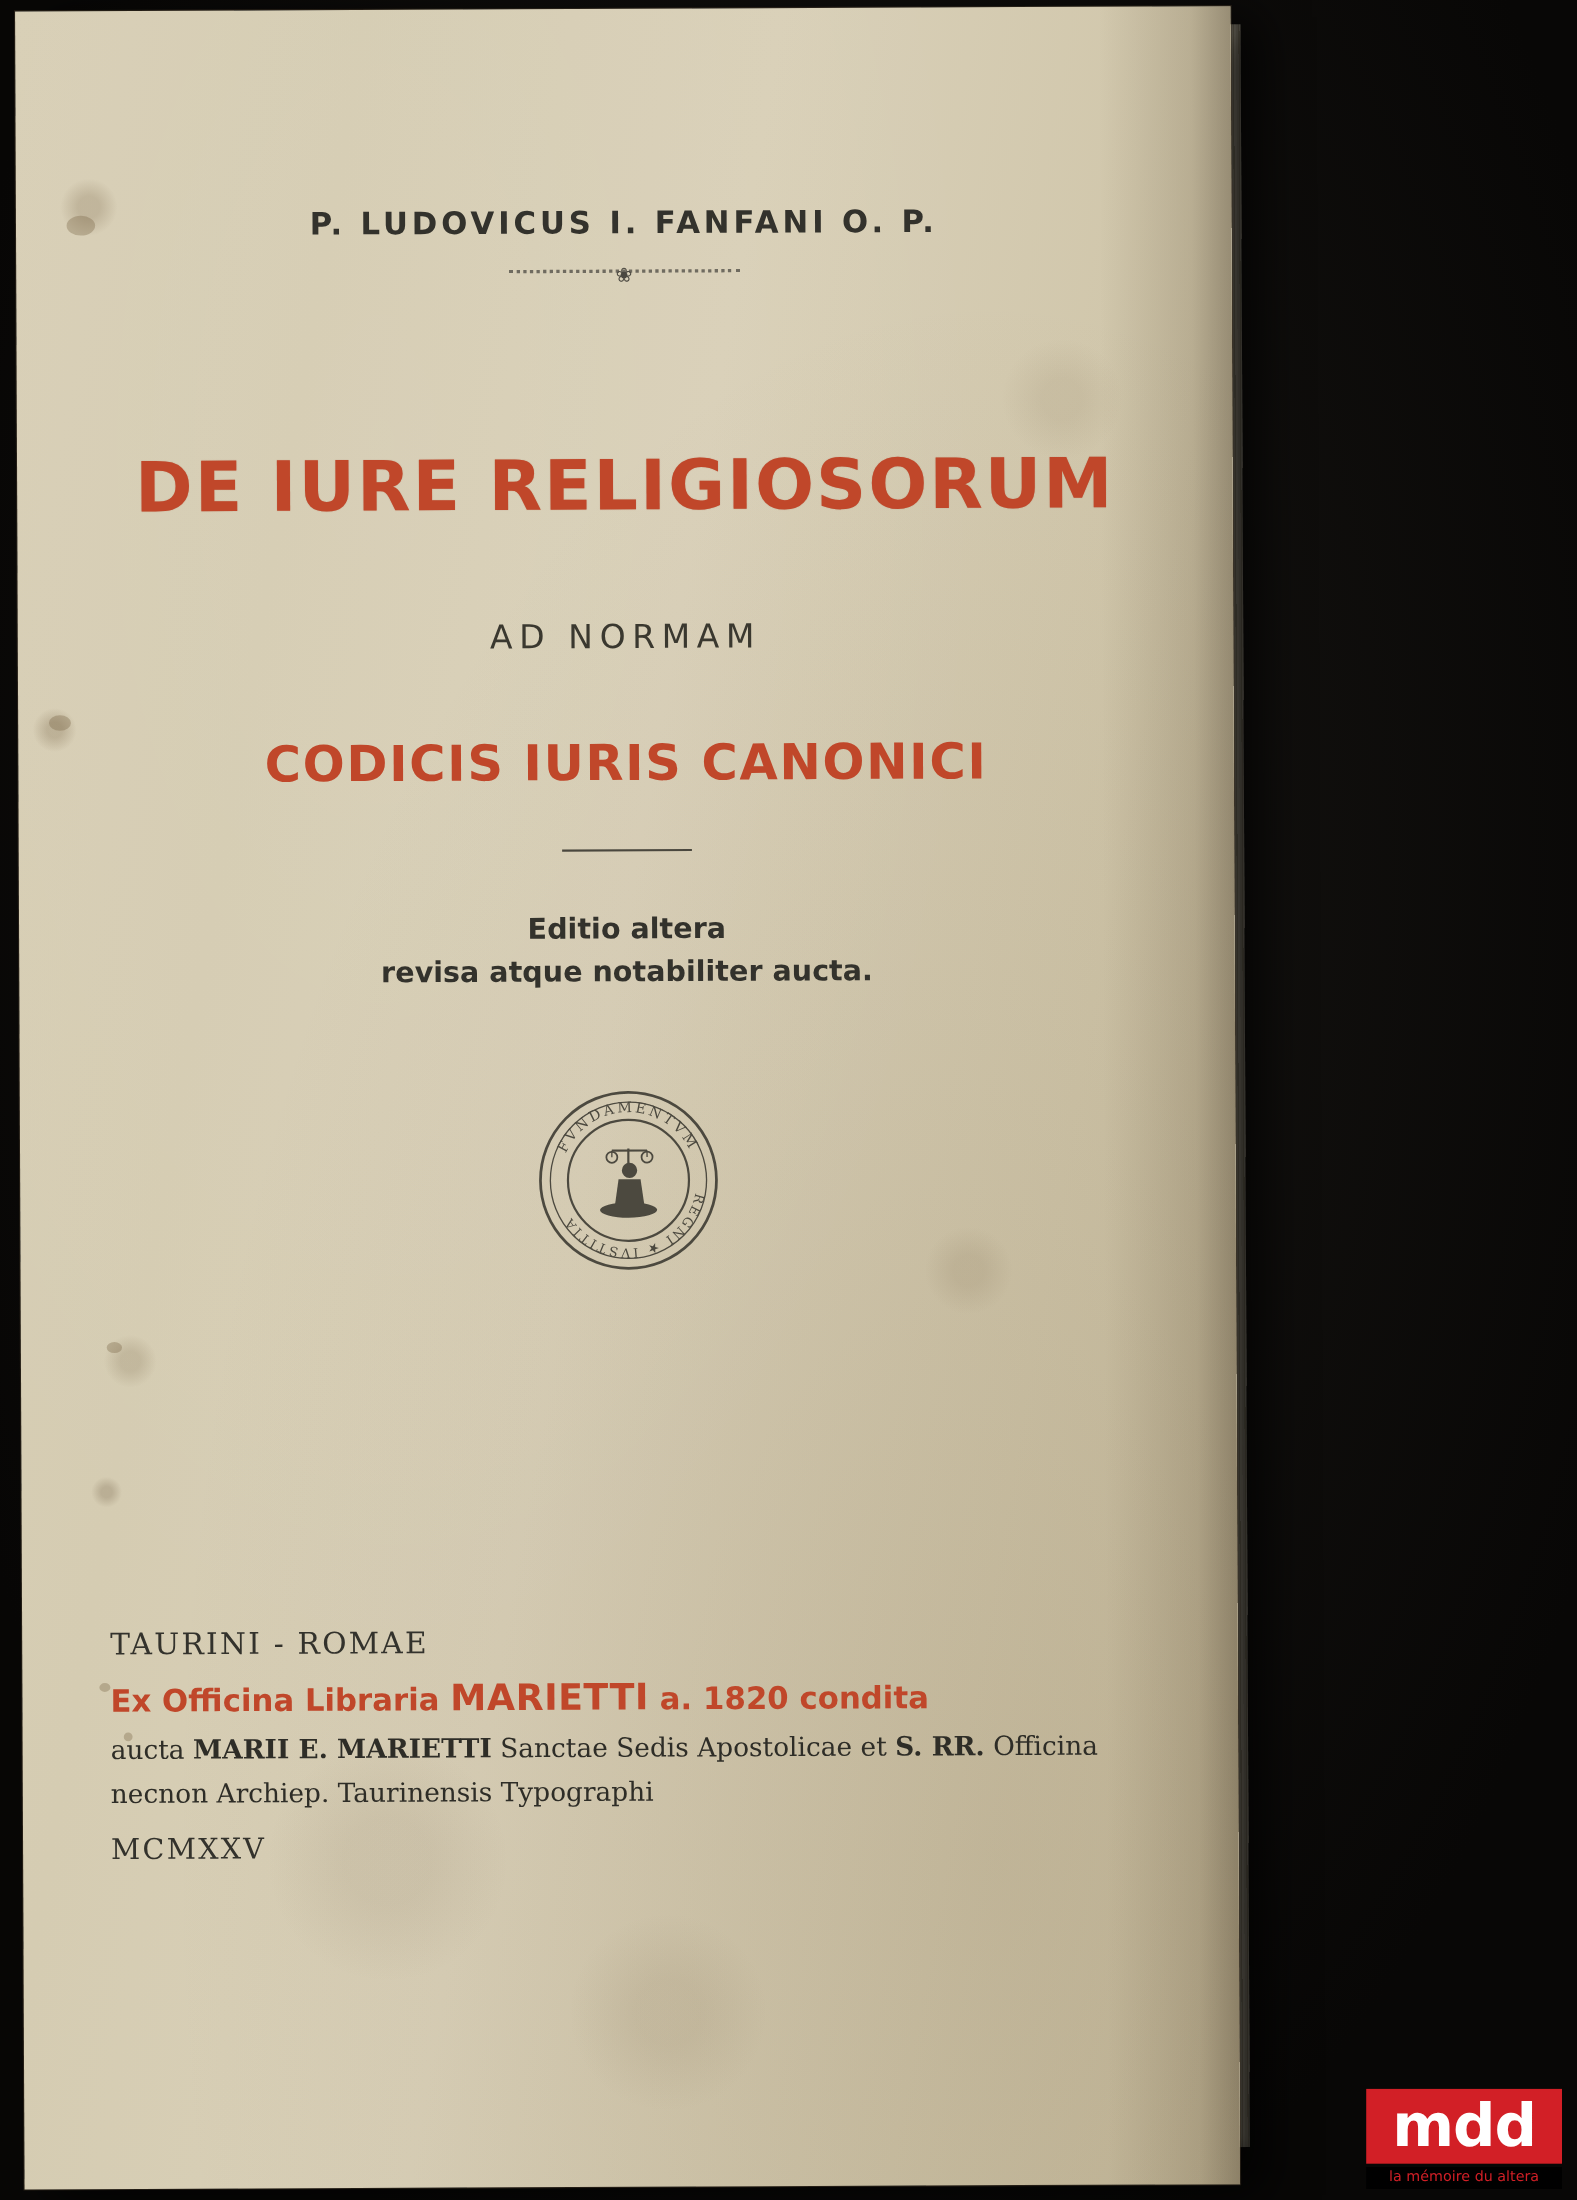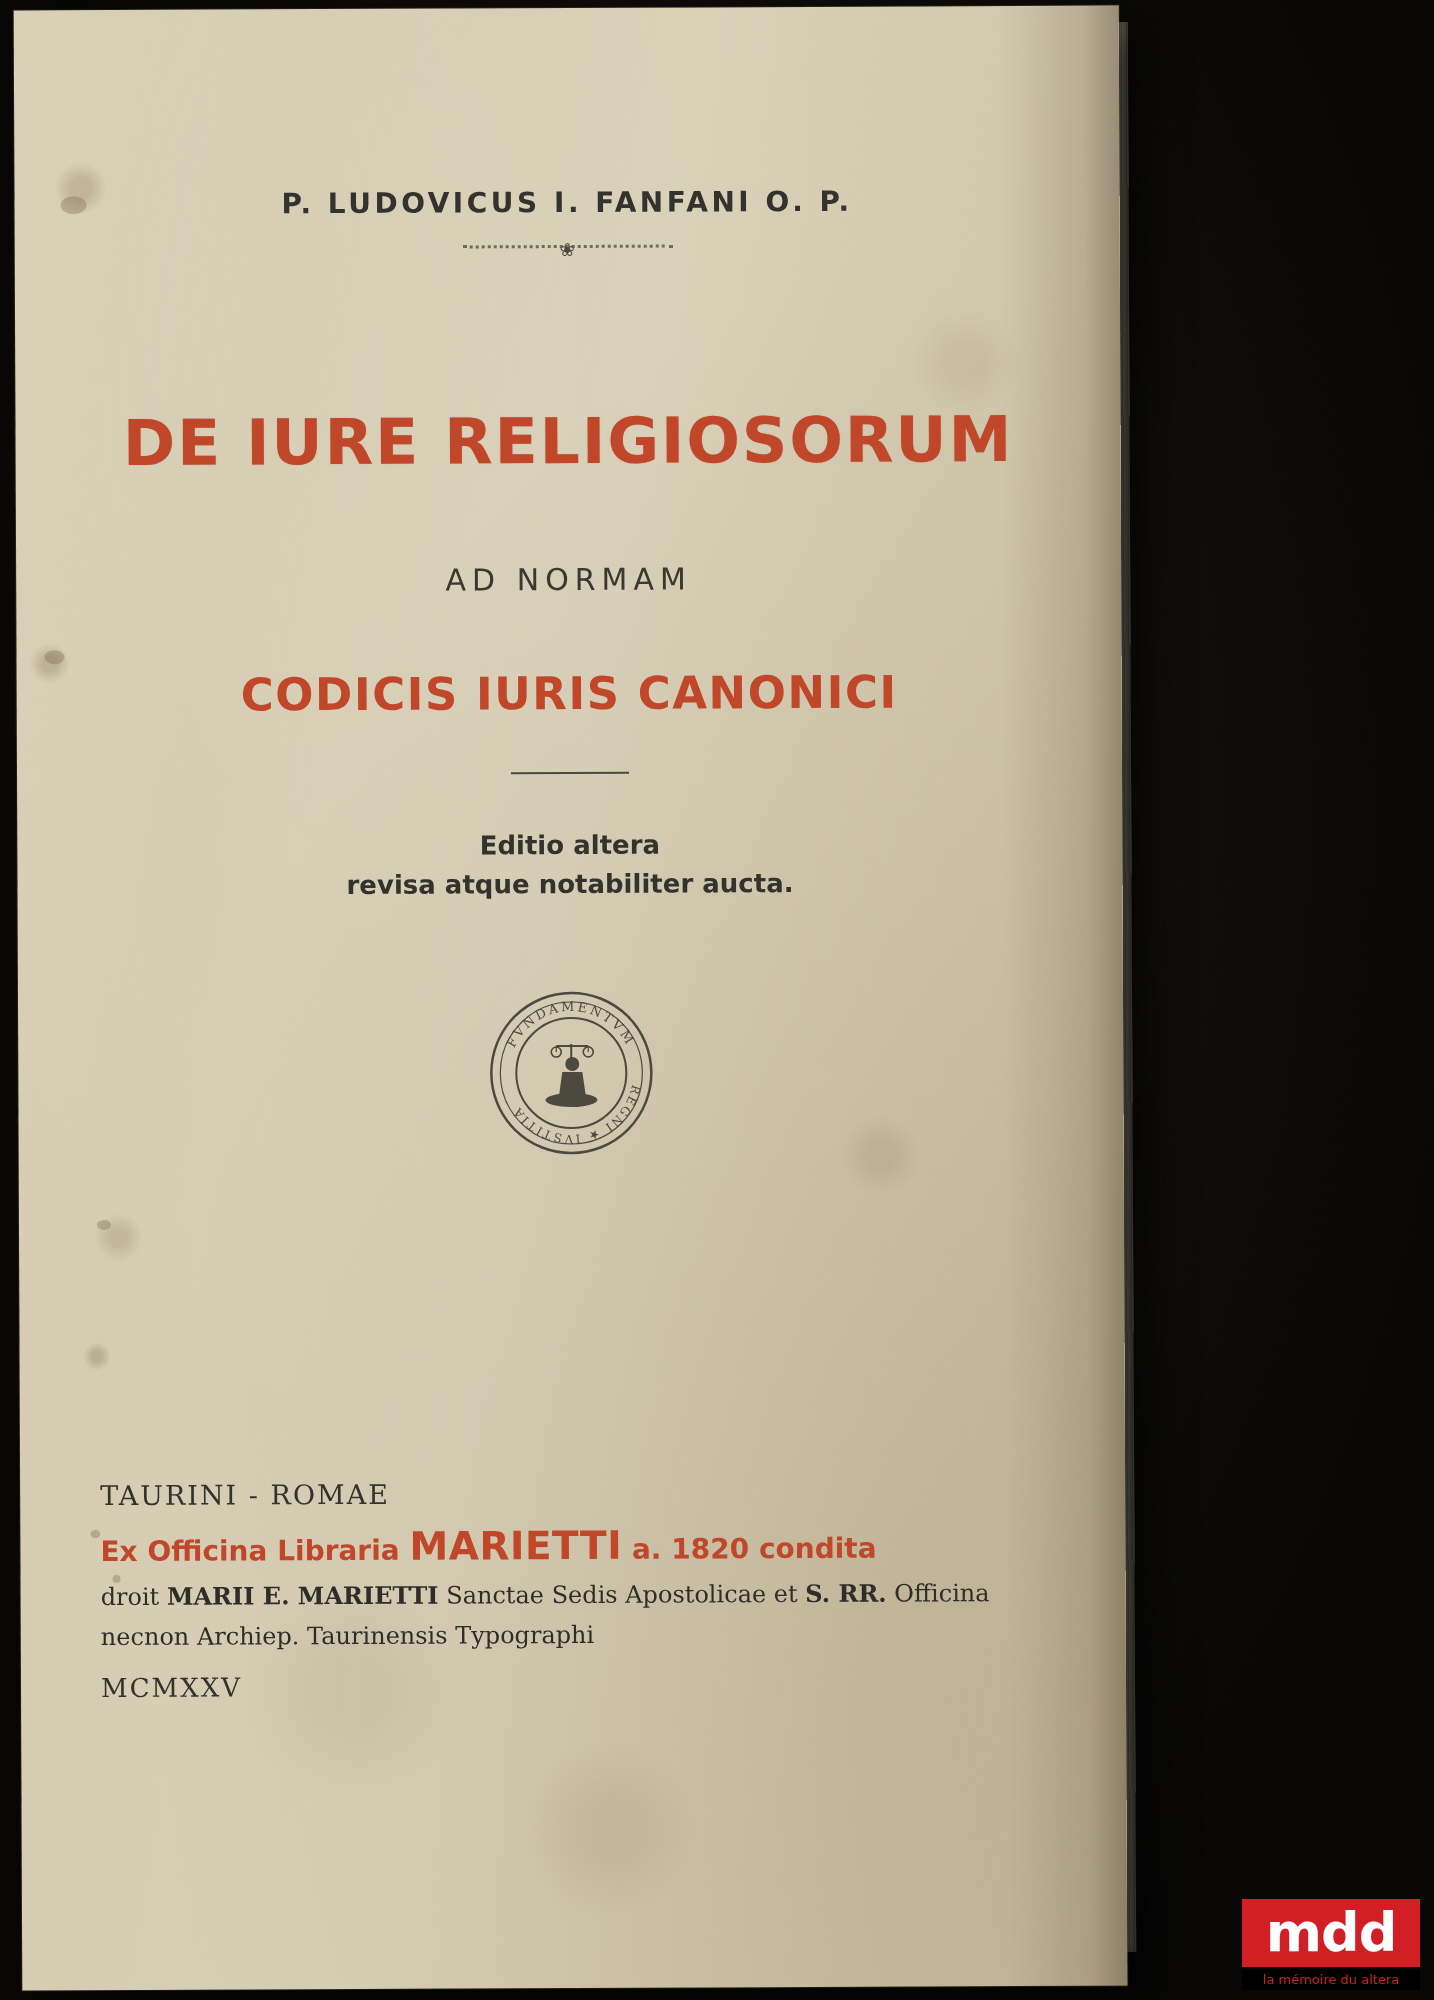--- a/index.html
+++ b/index.html
@@ -196,21 +196,21 @@
     color: #33322c;
   }
   .imp-red {
     margin-top: 14px;
     font-family: "DejaVu Sans", sans-serif;
     font-weight: bold;
     font-size: 28px;
     color: #c0472a;
   }
   .imp-red .big {
-    font-size: 39px;
+    font-size: 33px;
     letter-spacing: 0.5px;
   }
   .imp-line {
     margin-top: 12px;
     font-family: "DejaVu Serif", serif;
     font-size: 24px;
     color: #2e2d27;
   }
   .imp-line .caps {
     font-weight: bold;
@@ -330,21 +330,21 @@
     <div class="imprint">
       <div class="imp-place">TAURINI - ROMAE</div>
 
       <div class="imp-red">
         <span>Ex Officina Libraria</span>
         <span class="big">MARIETTI</span>
         <span>a. 1820 condita</span>
       </div>
 
       <div class="imp-line">
-        <span>droit</span>
+        <span>aucta</span>
         <span class="caps">MARII E. MARIETTI</span>
         <span>Sanctae Sedis Apostolicae et</span>
         <span class="caps">S. RR.</span>
         <span>Officina</span>
       </div>
 
       <div class="imp-line">necnon Archiep. Taurinensis Typographi</div>
 
       <div class="imp-year">MCMXXV</div>
     </div>

